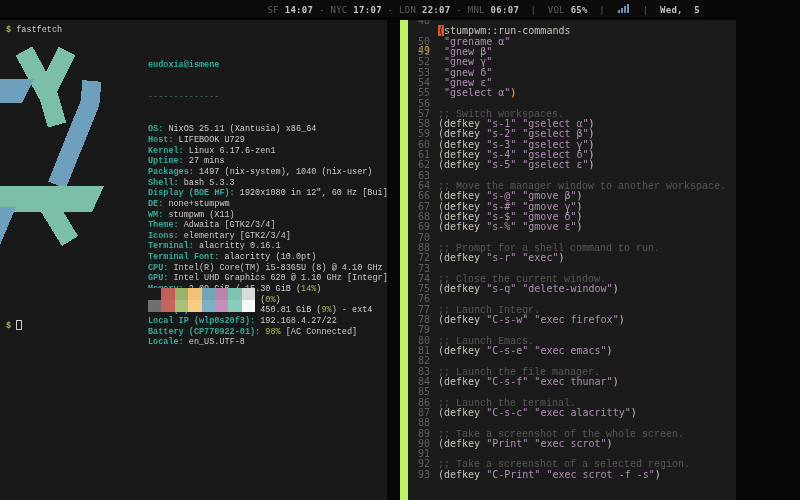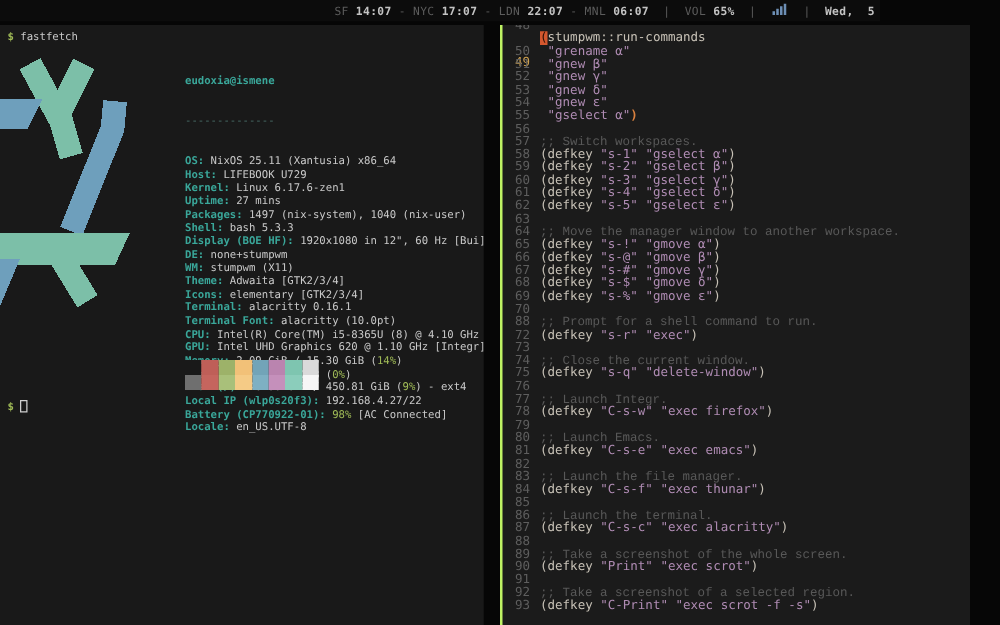--- a/index.html
+++ b/index.html
@@ -13,43 +13,43 @@
             justify-content:flex-end; padding-right:4px;
             font-size:9px; letter-spacing:0.3px; white-space:pre; }
   .seg-dim { color:var(--bar-dim); }
   .seg-lit { color:var(--bar-lit); font-weight:bold; }
   .sigbars { display:inline-flex; align-items:flex-end; gap:1px; height:10px; margin:0 2px; }
   .sigbars i { display:block; width:2px; background:var(--signal-blue); }
 
   
   .term { position:absolute; left:0; top:20px; width:387px; height:480px;
           background:var(--term-bg); overflow:hidden;
-          font-size:8.5px; line-height:10.65px; color:var(--value-fg); }
+          font-size:8.5px; line-height:10.65px; color:var(--value-fg);font-family:Liberation Mono, monospace; }
   .term-cmdline { position:absolute; left:6px; top:5px; white-space:pre; }
   .prompt-sym { color:var(--prompt-green); font-weight:bold; }
   .logo-svg { position:absolute; left:0; top:25px; }
 
   .ffinfo { position:absolute; left:148px; top:19px; white-space:pre; }
   .ff-title { color:var(--label-teal); font-weight:bold; }
   .ff-sep { color:var(--sep-col); }
   .ff-label { color:var(--label-teal); font-weight:bold; }
   .k-v { color:var(--value-fg); }
   .k-g { color:var(--green); }
 
   .palette { position:absolute; left:148px; top:268px; }
   .palrow { display:flex; height:12px; }
   .palrow i { display:block; width:13.4px; height:12px; }
 
   .term-prompt2 { position:absolute; left:6px; top:300px; white-space:pre; }
   .hollow-cursor { display:inline-block; width:6px; height:10px;
                    border:1px solid #cfcfcf; vertical-align:-2px; margin-left:5px; }
 
   
-  .editor { position:absolute; left:400px; top:20px; width:376px; height:480px;
-            background:var(--editor-bg); border-left:2px solid #bef264;
+  .editor { position:absolute; left:400px; top:20px; width:336px; height:480px;
+            background:var(--editor-bg); border-left:8px solid #bef264;
             overflow:hidden; font-size:10px; line-height:10.32px; }
   .code-wrap { margin-top:-4px; }
   .code-line { display:flex; white-space:pre; height:10.32px; }
   .lnum { width:22px; flex:0 0 22px; text-align:right; margin-right:8px;
           color:var(--linenum); }
   .lnum.cur { color:var(--linenum-cur); font-weight:normal;margin-top:20px; }
   .k-c { color:var(--code-fg); }
   .k-s { color:var(--string-purple); }
   .k-m { color:var(--comment-gray);font-family:Liberation Mono, monospace; }
   .k-x { color:var(--paren-orange); font-weight:bold; }
@@ -121,21 +121,20 @@
         <div class="code-line"><span class="lnum">55</span><span><span class="k-c"> </span><span class="k-s">"gselect α"</span><span class="k-x">)</span></span></div>
         <div class="code-line"><span class="lnum">56</span><span></span></div>
         <div class="code-line"><span class="lnum">57</span><span><span class="k-m">;; Switch workspaces.</span></span></div>
         <div class="code-line"><span class="lnum">58</span><span><span class="k-c">(defkey </span><span class="k-s">"s-1"</span><span class="k-c"> </span><span class="k-s">"gselect α"</span><span class="k-c">)</span></span></div>
         <div class="code-line"><span class="lnum">59</span><span><span class="k-c">(defkey </span><span class="k-s">"s-2"</span><span class="k-c"> </span><span class="k-s">"gselect β"</span><span class="k-c">)</span></span></div>
         <div class="code-line"><span class="lnum">60</span><span><span class="k-c">(defkey </span><span class="k-s">"s-3"</span><span class="k-c"> </span><span class="k-s">"gselect γ"</span><span class="k-c">)</span></span></div>
         <div class="code-line"><span class="lnum">61</span><span><span class="k-c">(defkey </span><span class="k-s">"s-4"</span><span class="k-c"> </span><span class="k-s">"gselect δ"</span><span class="k-c">)</span></span></div>
         <div class="code-line"><span class="lnum">62</span><span><span class="k-c">(defkey </span><span class="k-s">"s-5"</span><span class="k-c"> </span><span class="k-s">"gselect ε"</span><span class="k-c">)</span></span></div>
         <div class="code-line"><span class="lnum">63</span><span></span></div>
         <div class="code-line"><span class="lnum">64</span><span><span class="k-m">;; Move the manager window to another workspace.</span></span></div>
-        <div class="code-line"><span class="lnum">65</span><span><span class="k-c">(defkey </span><span class="k-s">"s-!"</span><span class="k-c"> </span><span class="k-s">"gmove α"</span><span class="k-c">)</span></span></div>
         <div class="code-line"><span class="lnum">66</span><span><span class="k-c">(defkey </span><span class="k-s">"s-@"</span><span class="k-c"> </span><span class="k-s">"gmove β"</span><span class="k-c">)</span></span></div>
         <div class="code-line"><span class="lnum">67</span><span><span class="k-c">(defkey </span><span class="k-s">"s-#"</span><span class="k-c"> </span><span class="k-s">"gmove γ"</span><span class="k-c">)</span></span></div>
         <div class="code-line"><span class="lnum">68</span><span><span class="k-c">(defkey </span><span class="k-s">"s-$"</span><span class="k-c"> </span><span class="k-s">"gmove δ"</span><span class="k-c">)</span></span></div>
         <div class="code-line"><span class="lnum">69</span><span><span class="k-c">(defkey </span><span class="k-s">"s-%"</span><span class="k-c"> </span><span class="k-s">"gmove ε"</span><span class="k-c">)</span></span></div>
         <div class="code-line"><span class="lnum">70</span><span></span></div>
         <div class="code-line"><span class="lnum">88</span><span><span class="k-m">;; Prompt for a shell command to run.</span></span></div>
         <div class="code-line"><span class="lnum">72</span><span><span class="k-c">(defkey </span><span class="k-s">"s-r"</span><span class="k-c"> </span><span class="k-s">"exec"</span><span class="k-c">)</span></span></div>
         <div class="code-line"><span class="lnum">73</span><span></span></div>
         <div class="code-line"><span class="lnum">74</span><span><span class="k-m">;; Close the current window.</span></span></div>
         <div class="code-line"><span class="lnum">75</span><span><span class="k-c">(defkey </span><span class="k-s">"s-q"</span><span class="k-c"> </span><span class="k-s">"delete-window"</span><span class="k-c">)</span></span></div>

